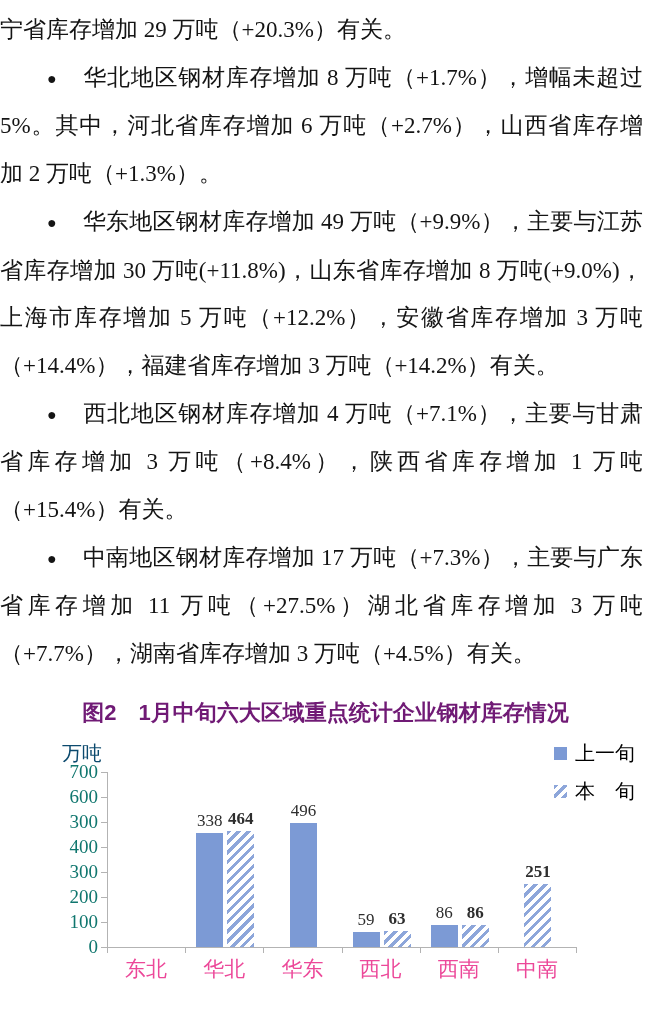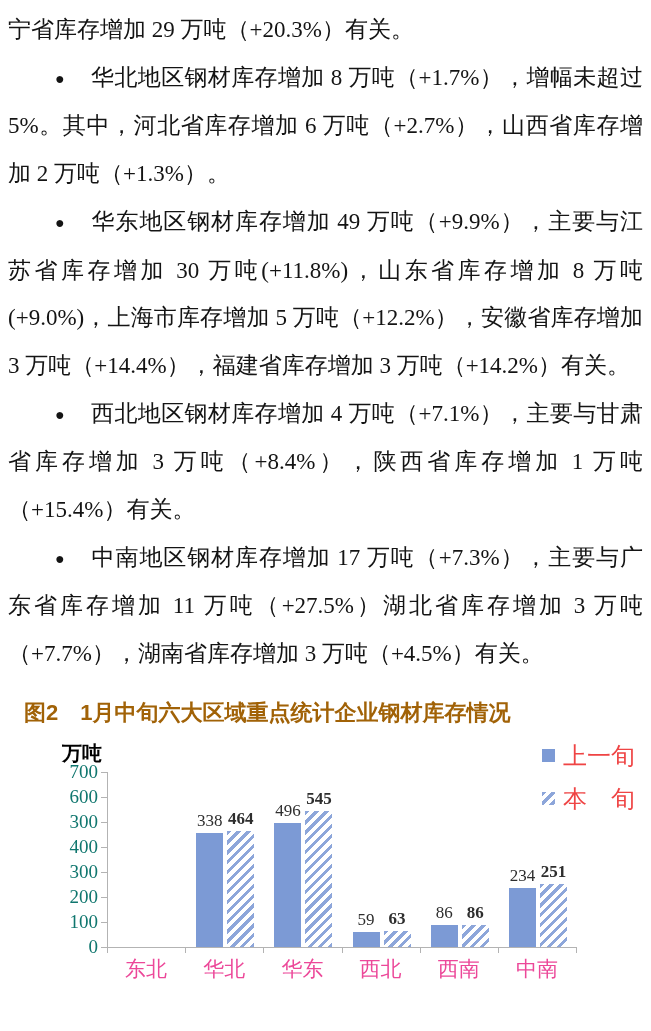--- a/index.html
+++ b/index.html
@@ -1,36 +1,35 @@
 <!DOCTYPE html>
 <html><head>
 <meta charset="utf-8">
 <style>
   html,body{margin:0;padding:0;}
   body{
     width:651px;height:1031px;background:#ffffff;overflow:hidden;
     font-family:"Liberation Serif","DejaVu Serif",serif;color:#141414;
   }
   .doc-text{
-    padding:6px 8px 0 8px;
+    padding:6px 8px 0 0;
     font-size:23px;line-height:47.7px;
     text-align:justify;
   }
   .para{margin:0;}
   .para.bullet{text-indent:47px;}
   .bullet-glyph{font-size:16px;margin-right:26px;display:inline-block;text-indent:0;vertical-align:1px;}
   .figure{margin-top:20px;}
   .fig-title{
-    font-weight:bold;font-size:22px;color:#a16207;
+    text-align:center;font-weight:bold;font-size:22px;color:#701a75;
     font-family:"Liberation Sans","DejaVu Sans",sans-serif;
-    margin-left:24px;
   }
   .chart{position:relative;height:250px;margin-top:12px;}
-  .unit-label{position:absolute;left:62px;top:0;font-size:20px;color:#000000;font-weight:bold;}
-  .legend{position:absolute;right:16px;top:0;font-size:24px;color:#ef4444;}
+  .unit-label{position:absolute;left:62px;top:0;font-size:20px;color:#0c4a6e;}
+  .legend{position:absolute;right:16px;top:0;font-size:20px;color:#000000;}
   .legend-item{display:flex;align-items:center;margin-bottom:11px;}
   .swatch{width:13px;height:13px;display:inline-block;margin-right:8px;}
   .plot{
     position:absolute;left:107px;top:32px;width:469px;height:175px;
     border-left:1px solid #b3b3b3;border-bottom:1px solid #b3b3b3;
     display:flex;align-items:flex-end;
   }
   .ytick-label{
     position:absolute;left:-52px;width:42px;text-align:right;
     font-size:19px;color:#0f766e;line-height:20px;
@@ -113,24 +112,20 @@
             <div class="bar-col">
               <div class="bar-label s1">464</div>
               <div class="bar" style="height: 116px; background: repeating-linear-gradient(135deg, rgb(141, 166, 218) 0px, rgb(141, 166, 218) 3px, rgb(255, 255, 255) 3px, rgb(255, 255, 255) 7px);"></div>
             </div>
           </div>
           <div class="bar-group">
             <div class="bar-col">
               <div class="bar-label s0">496</div>
               <div class="bar" style="height: 124px; background: rgb(124, 154, 213);"></div>
             </div>
-            <div class="bar-col">
-              <div class="bar-label s1">545</div>
-              <div class="bar" style="height: 136.25px; background: repeating-linear-gradient(135deg, rgb(141, 166, 218) 0px, rgb(141, 166, 218) 3px, rgb(255, 255, 255) 3px, rgb(255, 255, 255) 7px);"></div>
-            </div>
           </div>
           <div class="bar-group">
             <div class="bar-col">
               <div class="bar-label s0">59</div>
               <div class="bar" style="height: 14.75px; background: rgb(124, 154, 213);"></div>
             </div>
             <div class="bar-col">
               <div class="bar-label s1">63</div>
               <div class="bar" style="height: 15.75px; background: repeating-linear-gradient(135deg, rgb(141, 166, 218) 0px, rgb(141, 166, 218) 3px, rgb(255, 255, 255) 3px, rgb(255, 255, 255) 7px);"></div>
             </div>
@@ -140,24 +135,20 @@
               <div class="bar-label s0">86</div>
               <div class="bar" style="height: 21.5px; background: rgb(124, 154, 213);"></div>
             </div>
             <div class="bar-col">
               <div class="bar-label s1">86</div>
               <div class="bar" style="height: 21.5px; background: repeating-linear-gradient(135deg, rgb(141, 166, 218) 0px, rgb(141, 166, 218) 3px, rgb(255, 255, 255) 3px, rgb(255, 255, 255) 7px);"></div>
             </div>
           </div>
           <div class="bar-group">
             <div class="bar-col">
-              <div class="bar-label s0">234</div>
-              <div class="bar" style="height: 58.5px; background: rgb(124, 154, 213);"></div>
-            </div>
-            <div class="bar-col">
               <div class="bar-label s1">251</div>
               <div class="bar" style="height: 62.75px; background: repeating-linear-gradient(135deg, rgb(141, 166, 218) 0px, rgb(141, 166, 218) 3px, rgb(255, 255, 255) 3px, rgb(255, 255, 255) 7px);"></div>
             </div>
           </div>
         </div>
       <div class="xlabels" id="xlabels">
           <div class="xlabel">东北</div>
           <div class="xlabel">华北</div>
           <div class="xlabel">华东</div>
           <div class="xlabel">西北</div>

